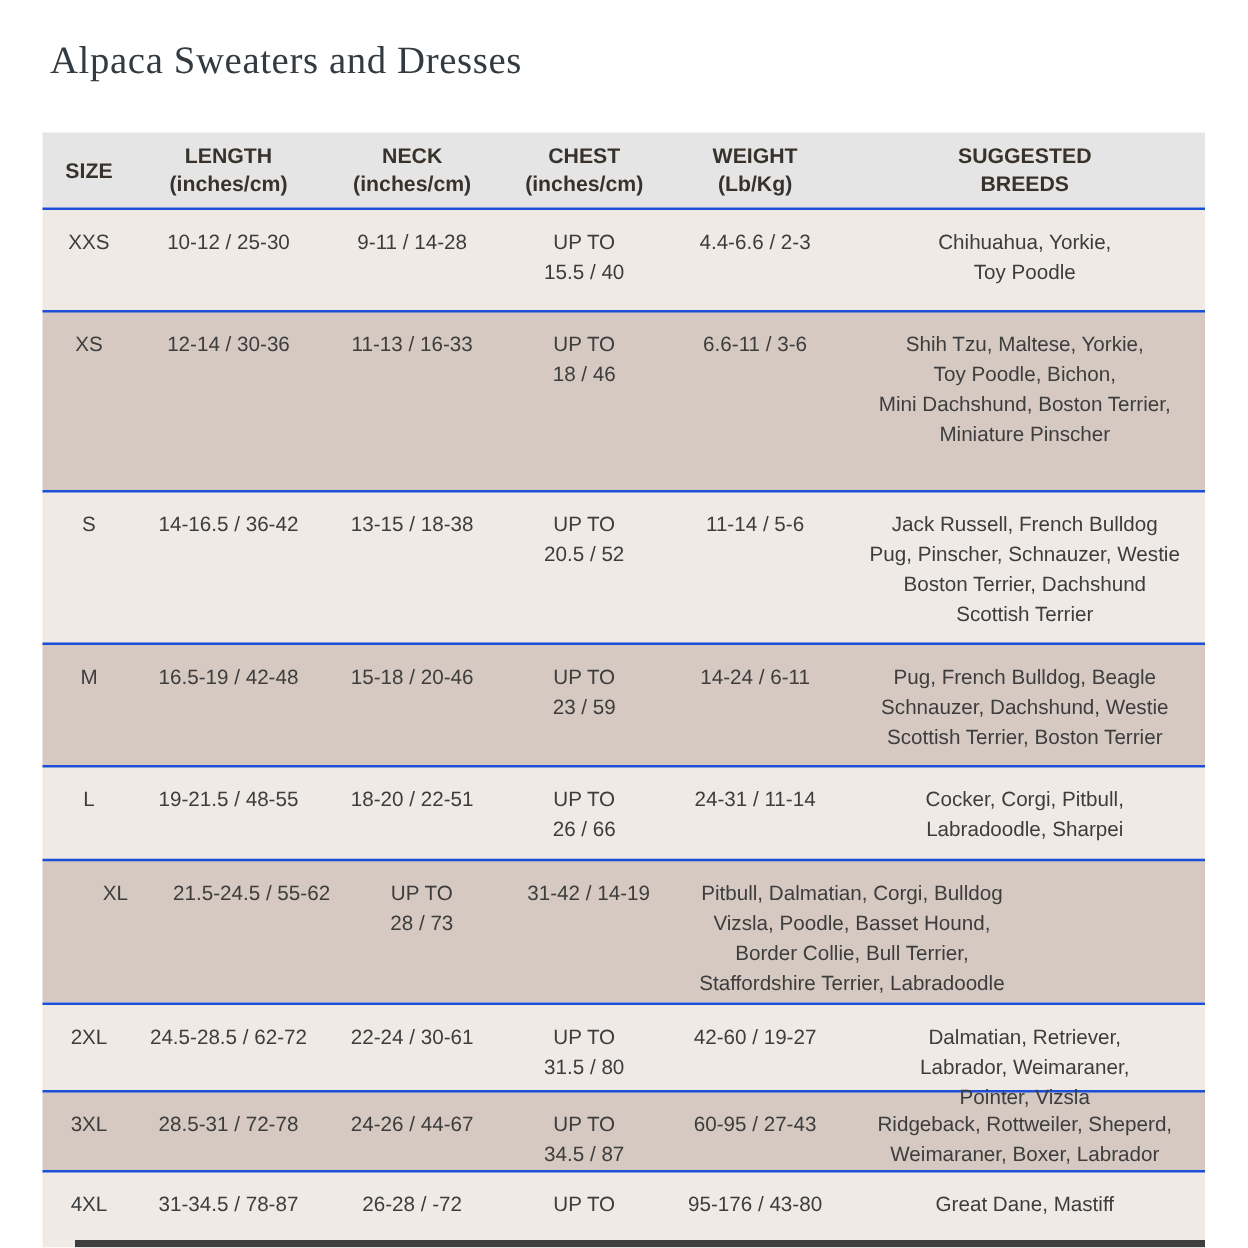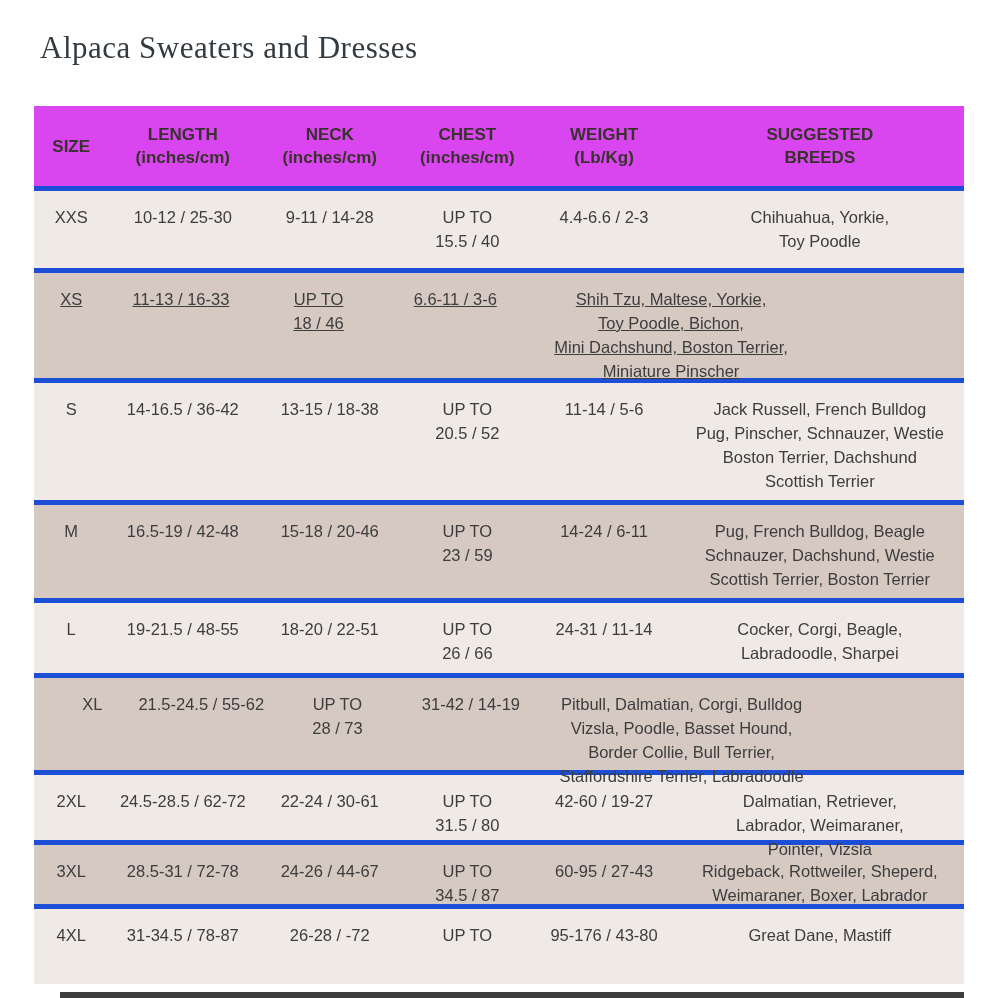--- a/index.html
+++ b/index.html
@@ -30,46 +30,46 @@
     position: absolute;
     left: 34px; top: 106px;
     width: 930px;
   }
   .trow {
     display: flex;
     width: 100%;
     box-sizing: border-box;
   }
   .header-row {
-    background: #d946ef;
-    height: 80px;
+    background: #e5e5e5;
+    height: 60px;
     align-items: center;
   }
   .hcell {
     display: flex;
     flex-direction: column;
     justify-content: center;
     text-align: center;
     font-weight: 700;
     font-size: 17px;
     line-height: 23px;
     color: #38322d;
   }
   #rows .trow {
-    border-top: 5px solid #1d4ed8;
+    border-top: 2px solid #1d4ed8;
     align-items: flex-start;
   }
   #rows .trow:nth-child(odd)  { background: #efeae6; }
   #rows .trow:nth-child(even) { background: #d5c9c2; }
   #rows .trow:nth-child(1) { height: 82px; }
-  #rows .trow:nth-child(2) { height: 110px; text-decoration: underline; }
+  #rows .trow:nth-child(2) { height: 144px; }
   #rows .trow:nth-child(3) { height: 122px; }
   #rows .trow:nth-child(4) { height: 98px; }
   #rows .trow:nth-child(5) { height: 75px; }
-  #rows .trow:nth-child(6) { height: 97px; padding-left: 22px; }
+  #rows .trow:nth-child(6) { height: 115px; padding-left: 22px; }
   #rows .trow:nth-child(7) { height: 70px; }
   #rows .trow:nth-child(8) { height: 64px; }
   #rows .trow:nth-child(9) { height: 80px; }
   .cell {
     box-sizing: border-box;
     padding-top: 14px;
     text-align: center;
     font-size: 16.5px;
     line-height: 24px;
     white-space: pre-line;
@@ -132,20 +132,21 @@
         <div class="cell col-neck">9-11 / 14-28</div>
         <div class="cell col-chest">UP TO
 15.5 / 40</div>
         <div class="cell col-weight">4.4-6.6 / 2-3</div>
         <div class="cell col-breeds">Chihuahua, Yorkie,
 Toy Poodle</div>
       </div>
 
       <div class="trow">
         <div class="cell col-size">XS</div>
+        <div class="cell col-length">12-14 / 30-36</div>
         <div class="cell col-neck">11-13 / 16-33</div>
         <div class="cell col-chest">UP TO
 18 / 46</div>
         <div class="cell col-weight">6.6-11 / 3-6</div>
         <div class="cell col-breeds">Shih Tzu, Maltese, Yorkie,
 Toy Poodle, Bichon,
 Mini Dachshund, Boston Terrier,
 Miniature Pinscher</div>
       </div>
 
@@ -174,21 +175,21 @@
 Scottish Terrier, Boston Terrier</div>
       </div>
 
       <div class="trow">
         <div class="cell col-size">L</div>
         <div class="cell col-length">19-21.5 / 48-55</div>
         <div class="cell col-neck">18-20 / 22-51</div>
         <div class="cell col-chest">UP TO
 26 / 66</div>
         <div class="cell col-weight">24-31 / 11-14</div>
-        <div class="cell col-breeds">Cocker, Corgi, Beagle,
+        <div class="cell col-breeds">Cocker, Corgi, Pitbull,
 Labradoodle, Sharpei</div>
       </div>
 
       <div class="trow">
         <div class="cell col-size">XL</div>
         <div class="cell col-length">21.5-24.5 / 55-62</div>
         <div class="cell col-chest">UP TO
 28 / 73</div>
         <div class="cell col-weight">31-42 / 14-19</div>
         <div class="cell col-breeds">Pitbull, Dalmatian, Corgi, Bulldog

